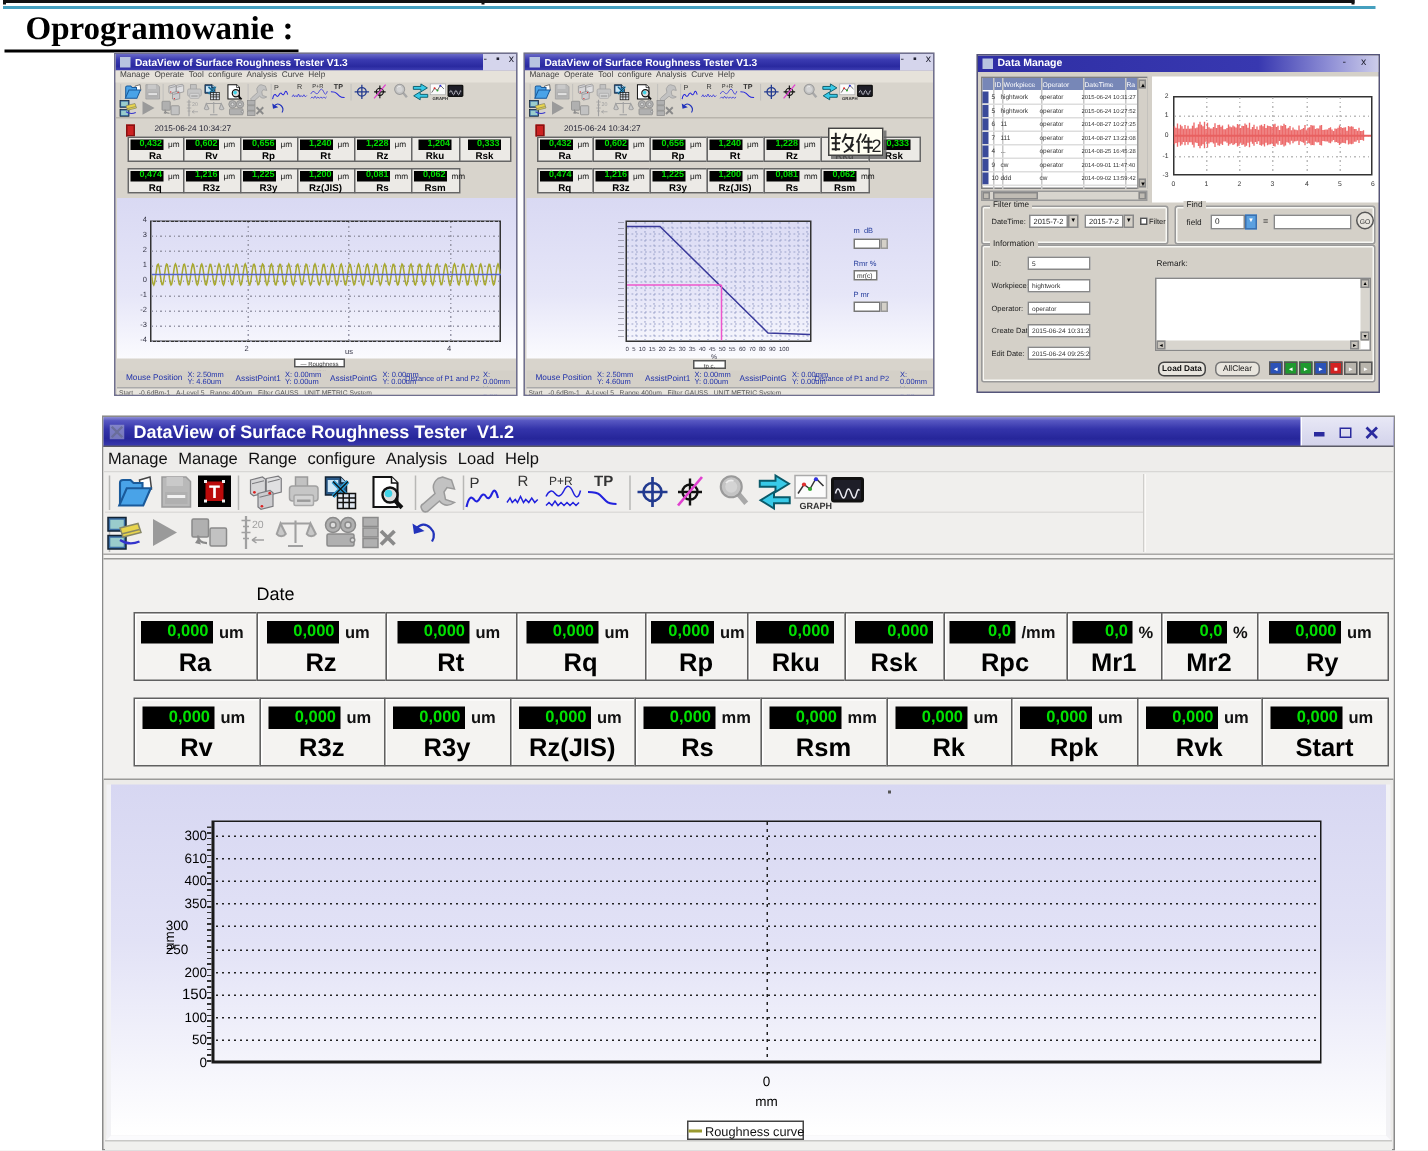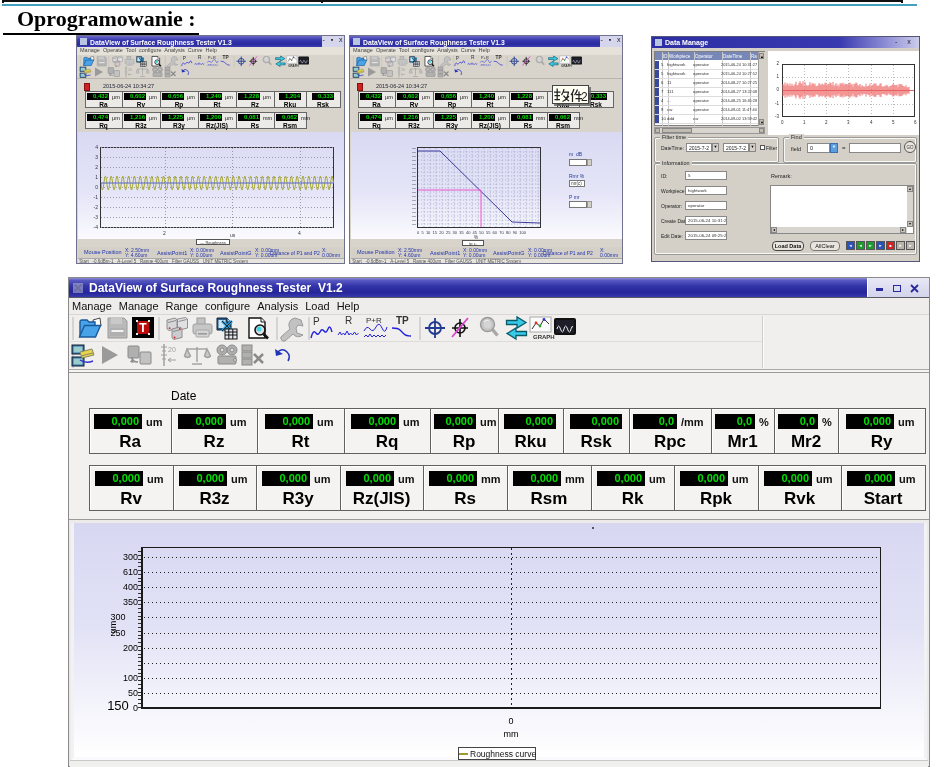--- a/index.html
+++ b/index.html
@@ -306,21 +306,21 @@
 <div class="abs" style="left:144px;top:663px;width:734px;height:1px;background:repeating-linear-gradient(90deg,#222 0 1.5px,transparent 1.5px 4px);"></div>
 <div class="abs" style="left:144px;top:678px;width:734px;height:1px;background:repeating-linear-gradient(90deg,#222 0 1.5px,transparent 1.5px 4px);"></div>
 <div class="abs" style="left:144px;top:693px;width:734px;height:1px;background:repeating-linear-gradient(90deg,#222 0 1.5px,transparent 1.5px 4px);"></div>
 <div class="abs" style="left:98px;top:552px;width:40px;text-align:right;font-size:9px;color:#000;">300</div>
 <div class="abs" style="left:98px;top:567px;width:40px;text-align:right;font-size:9px;color:#000;">610</div>
 <div class="abs" style="left:98px;top:582px;width:40px;text-align:right;font-size:9px;color:#000;">400</div>
 <div class="abs" style="left:98px;top:597px;width:40px;text-align:right;font-size:9px;color:#000;">350</div>
 <div class="abs" style="left:98px;top:612px;width:40px;text-align:center;font-size:9px;color:#000;">300</div>
 <div class="abs" style="left:98px;top:628px;width:40px;text-align:center;font-size:9px;color:#000;">250</div>
 <div class="abs" style="left:98px;top:643px;width:40px;text-align:right;font-size:9px;color:#000;">200</div>
-<div class="abs" style="left:98px;top:658px;width:40px;text-align:center;font-size:13px;color:#000;margin-top:40px;">150</div>
+<div class="abs" style="left:98px;top:658px;width:40px;text-align:right;font-size:10px;color:#000;">150</div>
 <div class="abs" style="left:98px;top:673px;width:40px;text-align:right;font-size:9px;color:#000;">100</div>
 <div class="abs" style="left:98px;top:688px;width:40px;text-align:right;font-size:9px;color:#000;">50</div>
 <div class="abs" style="left:98px;top:703px;width:40px;text-align:right;font-size:9px;color:#000;">0</div>
 <div class="abs" style="left:138px;top:551px;width:3px;height:157px;background:repeating-linear-gradient(180deg,#333 0 1px,transparent 1px 3.8px);"></div>
 <div class="abs" style="left:107px;top:622px;font-size:9px;color:#000;transform:rotate(-90deg);">um</div>
 <div class="abs" style="left:511px;top:548px;width:1px;height:160px;background:repeating-linear-gradient(180deg,#222 0 2px,transparent 2px 5px);"></div>
 <div class="abs" style="left:501px;top:716px;width:20px;text-align:center;font-size:9px;color:#000;">0</div>
 <div class="abs" style="left:501px;top:729px;width:20px;text-align:center;font-size:9px;color:#000;">mm</div>
 <div class="abs" style="left:458px;top:747px;width:78px;height:13px;border:1px solid #444;background:#fff;font-size:8.5px;color:#111;padding-top:1px;text-align:left;white-space:nowrap;">
 <span style="display:inline-block;width:9px;height:2px;background:#9a9a30;vertical-align:2px;margin-right:2px;"></span>Roughness curve</div>

